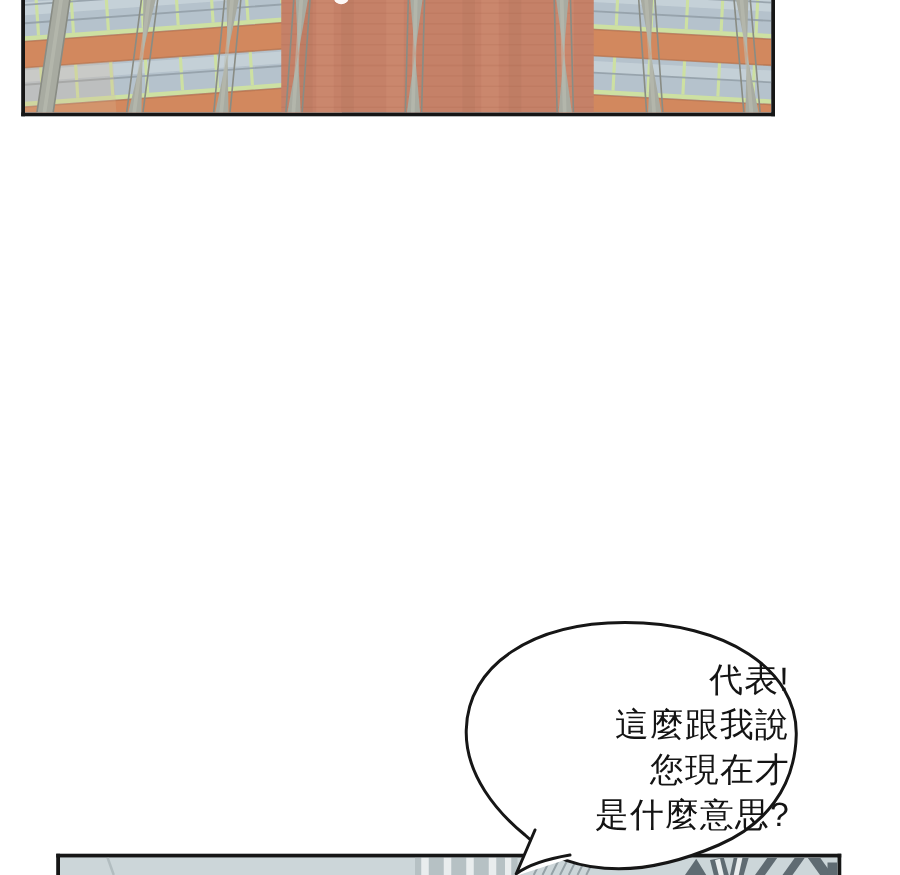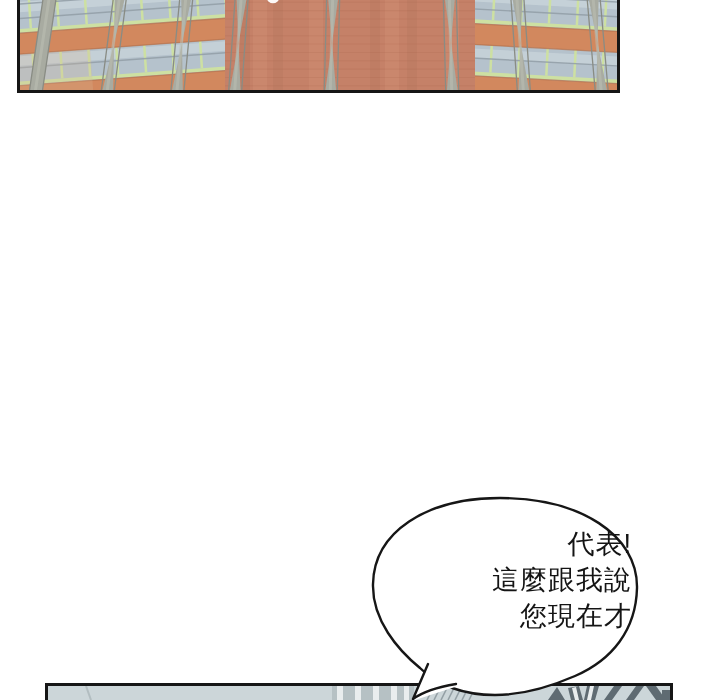--- a/index.html
+++ b/index.html
@@ -125,13 +125,14 @@
 <svg class="bubble-svg" viewBox="0 0 290 210">
   <path d="M140,8 C220,8 278,45 277,98 C276,140 252,170 215,186 C192,196 165,205 135,205 C105,205 78,196 60,178 C38,160 12,130 13,94 C14,42 66,8 140,8 Z" stroke="#161616" stroke-width="2.4" fill="#ffffff"></path>
   <polygon points="70,172 52,211 98,196" fill="#ffffff"></polygon>
   <path d="M68,174 L53,209 M53,209 C64,201 78,197 96,194" stroke="#161616" stroke-width="2.4" fill="none" stroke-linecap="round"></path>
 </svg>
 
 <div class="bubble-text">
   <div>代表!</div>
   <div>這麼跟我說</div>
   <div>您現在才</div>
+  <div>是什麼意思?</div>
 </div>
 
 </body></html>

